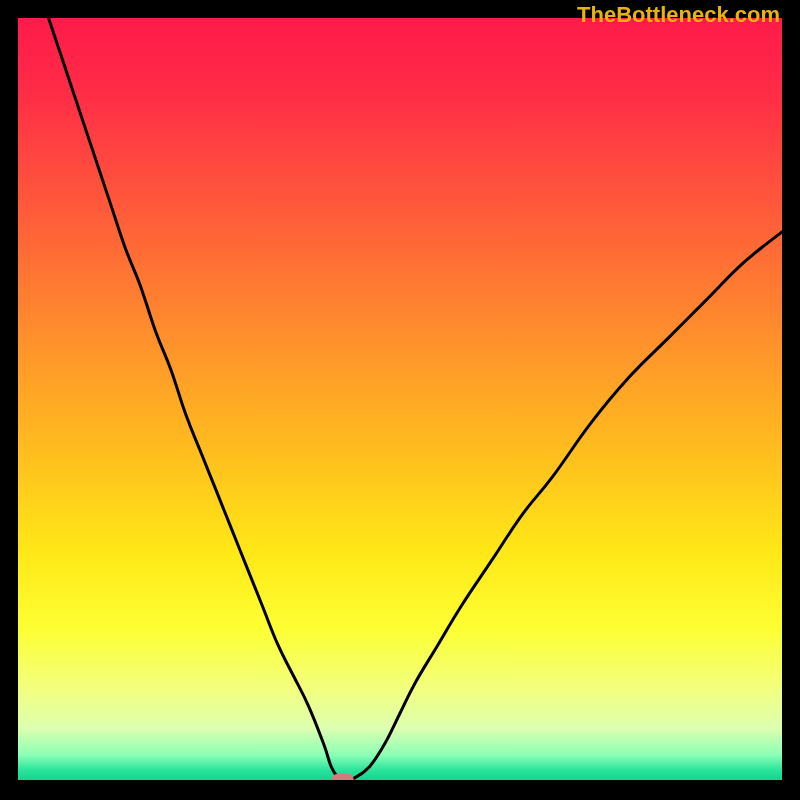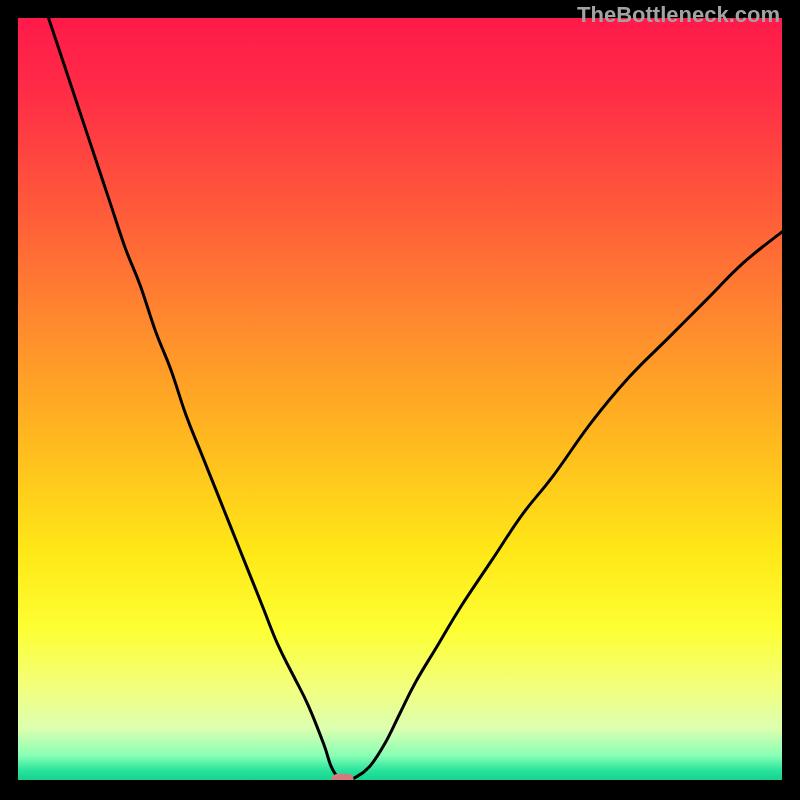--- a/index.html
+++ b/index.html
@@ -23,21 +23,21 @@
     position: absolute;
     left: 0;
     top: 0;
     width: 764px;
     height: 764px;
   }
   .watermark {
     position: absolute;
     top: 2px;
     right: 20px;
-    color: #a3a3a3;
+    color: #eab308;
     font-size: 22px;
     font-weight: 600;
     letter-spacing: 0px;
     z-index: 10;
   }
 </style>
 </head>
 <body>
 
 <div class="watermark">TheBottleneck.com</div>

